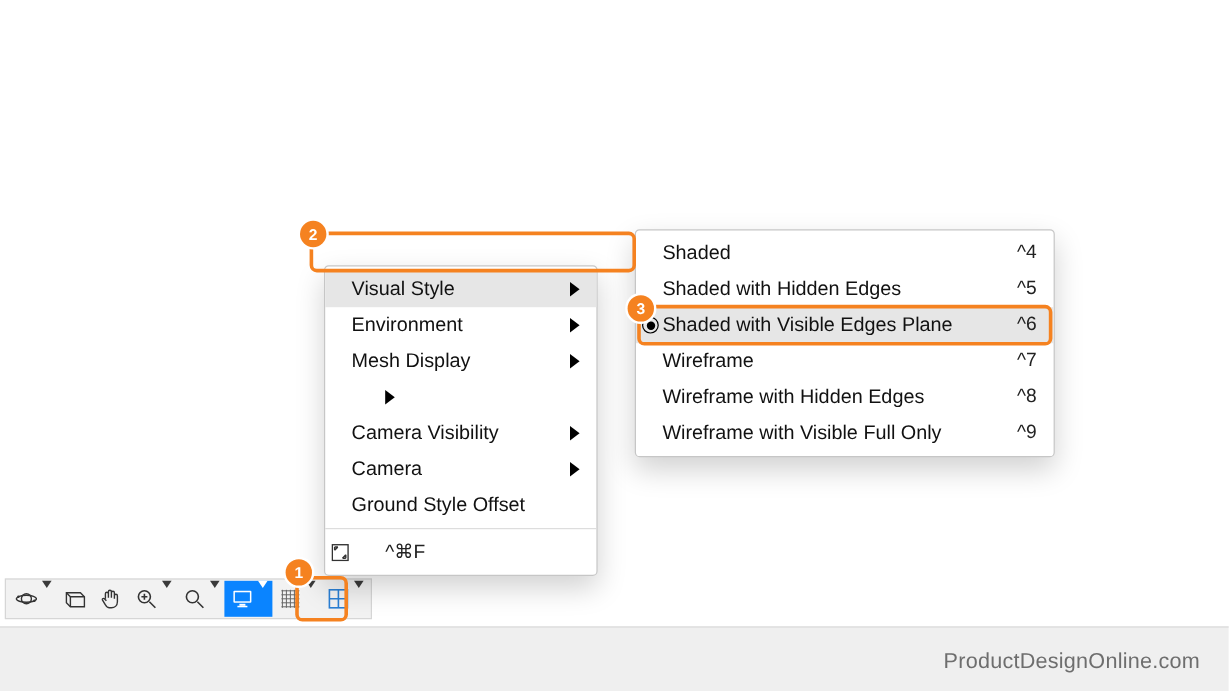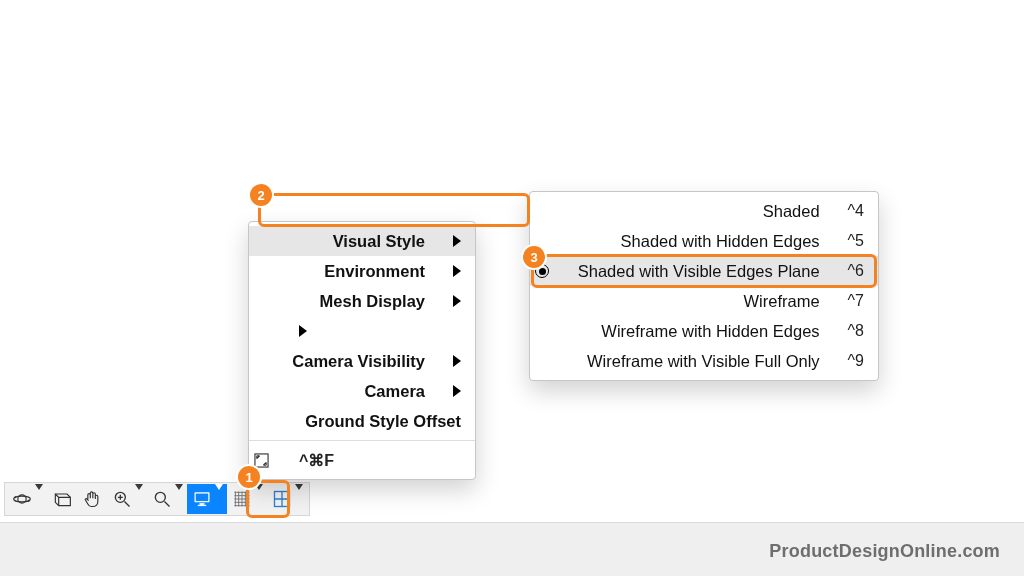--- a/index.html
+++ b/index.html
@@ -9,21 +9,21 @@
   .bottom-panel {
     position: absolute;
     left: 0; right: 0; bottom: 0;
     height: 54px;
     background: #efefef;
     border-top: 1px solid #d9d9d9;
   }
   .watermark {
     position: absolute;
     right: 24px; bottom: 14px;
-    font-size: 18px; font-weight: 700;
+    font-size: 18px; font-weight: 400;
     color: #6e6e6e;
     letter-spacing: 0.2px;
     margin-top: 24px;
   }
 
   
   .toolbar {
     position: absolute;
     left: 4px; bottom: 60px;
     height: 34px;
@@ -75,21 +75,20 @@
 
   
   .menu {
     position: absolute;
     background: #fff;
     border: 1px solid #c6c6c6;
     box-shadow: 0 10px 24px rgba(0,0,0,0.18);
     padding: 4px 0;
     border-radius: 4px;
     z-index: 10;
-    text-align: right;
   }
   .menu-row {
     display: flex; align-items: center;
     height: 30px;
     padding: 0 14px 0 22px;
     font-size: 16.5px;
     color: #111;
     white-space: nowrap;
     position: relative;
   }
@@ -107,21 +106,21 @@
   .menu-row .row-icon {
     position: absolute; left: 4px; top: 50%; transform: translateY(-50%);
     width: 16px; height: 16px; display: flex; align-items: center; justify-content: center;
   }
   .radio {
     width: 14px; height: 14px; border-radius: 50%; border: 1.5px solid #000;
     display: flex; align-items: center; justify-content: center;
   }
   .radio .dot { width: 7px; height: 7px; border-radius: 50%; background: #000; }
 
-  #menu-main { left: 248px; bottom: 96px; width: 228px; font-weight: bold; }
+  #menu-main { left: 270px; bottom: 96px; width: 228px; }
   #menu-sub  { left: 529px; top: 191px; width: 350px; }
 
 </style>
 </head>
 <body>
 
 <div class="toolbar">
   <div class="tool">
     <span class="glyph">
       <svg viewBox="0 0 24 24" width="20" height="20" fill="none" stroke="#333" stroke-width="1.4">

